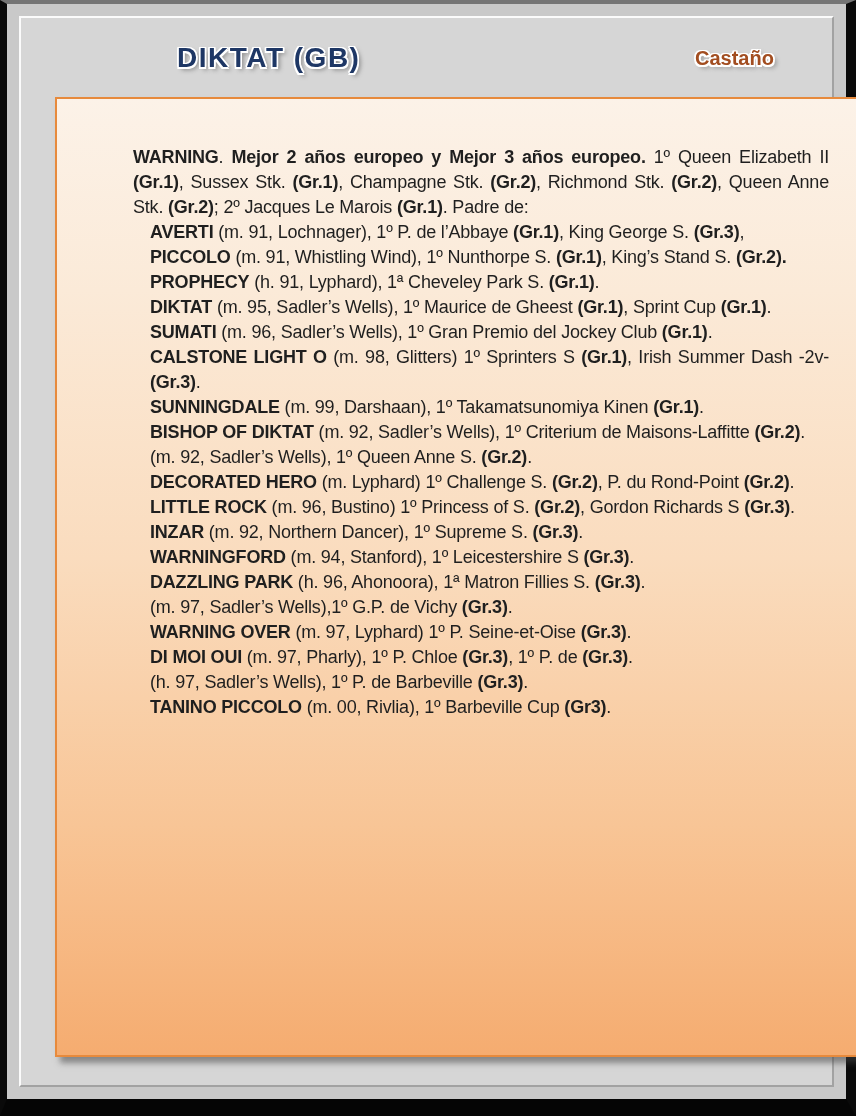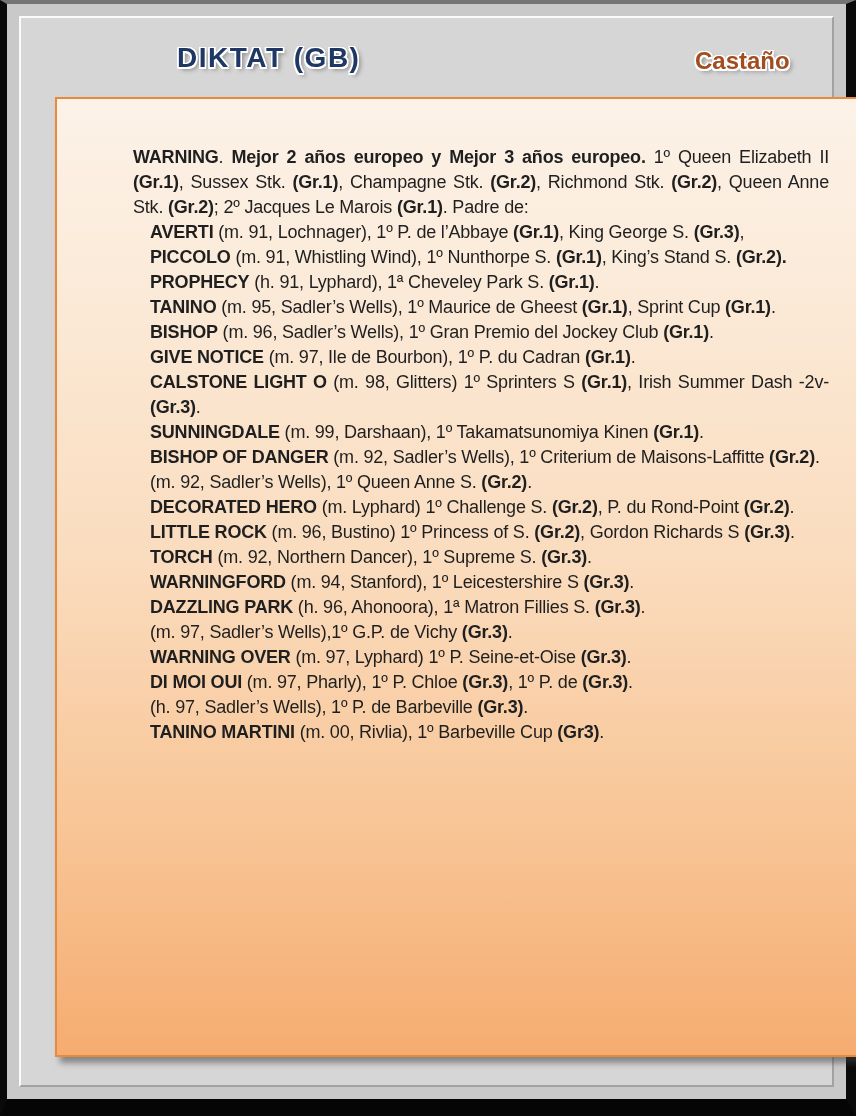--- a/index.html
+++ b/index.html
@@ -35,21 +35,21 @@
     white-space: nowrap;
     text-shadow:
       -1.5px -1.5px 0 #fff, 1.5px -1.5px 0 #fff,
       -1.5px 1.5px 0 #fff, 1.5px 1.5px 0 #fff,
       -1.5px 0 0 #fff, 1.5px 0 0 #fff,
       0 -1.5px 0 #fff, 0 1.5px 0 #fff,
       3px 3px 4px rgba(90,90,90,0.65);
   }
   .hdr.title { left: 160px; top: 38px; font-size: 28px; letter-spacing: 1.5px; color: #1e3765; padding-left: 10px; }
   .hdr.year  { left: 459px; top: 43px; font-size: 24px; color: #a24d20; margin-top: 48px; }
-  .hdr.coat  { left: 688px; top: 43px; font-size: 24px; color: #a24d20; }
+  .hdr.coat  { left: 688px; top: 43px; font-size: 20px; color: #a24d20; }
   .content-box {
     position: absolute;
     left: 48px; top: 93px;
     width: 851px; height: 960px;
     box-sizing: border-box;
     border: 2px solid #e78a3c;
     background: linear-gradient(180deg,
       #fcf2e8 0%, #fbead8 20%, #fadcbe 48%, #f8c596 76%, #f5ac70 100%);
     box-shadow: 5px 6px 6px rgba(70,70,70,0.55);
     padding: 46px 75px 18px 76px;
@@ -77,32 +77,31 @@
   <div class="hdr title">DIKTAT (GB)</div>
   <div class="hdr year">1995</div>
   <div class="hdr coat">Castaño</div>
 
   <div class="content-box">
     <div class="body-text">
         <p class="lead"><span class="b">WARNING</span><span>. </span><span class="b">Mejor 2 años europeo y Mejor 3 años europeo.</span><span> 1º Queen Elizabeth II </span><span class="b">(Gr.1)</span><span>, Sussex Stk. </span><span class="b">(Gr.1)</span><span>, Champagne Stk. </span><span class="b">(Gr.2)</span><span>, Richmond Stk. </span><span class="b">(Gr.2)</span><span>, Queen Anne Stk. </span><span class="b">(Gr.2)</span><span>; 2º Jacques Le Marois </span><span class="b">(Gr.1)</span><span>. Padre de:</span></p>
         <p class="entry"><span class="b">AVERTI</span><span> (m. 91, Lochnager), 1º P. de l’Abbaye </span><span class="b">(Gr.1)</span><span>, King George S. </span><span class="b">(Gr.3)</span><span>,</span></p>
         <p class="entry"><span class="b">PICCOLO</span><span> (m. 91, Whistling Wind), 1º Nunthorpe S. </span><span class="b">(Gr.1)</span><span>, King’s Stand S. </span><span class="b">(Gr.2).</span></p>
         <p class="entry"><span class="b">PROPHECY</span><span> (h. 91, Lyphard), 1ª Cheveley Park S. </span><span class="b">(Gr.1)</span><span>.</span></p>
-        <p class="entry"><span class="b">TANINO</span><span> (m. 95, Sadler’s Wells), 1º Maurice de Gheest </span><span class="b">(Gr.1)</span><span>, Sprint Cup </span><span class="b">(Gr.1)</span><span>.</span></p>
-        <p class="entry"><span class="b">BISHOP</span><span> (m. 96, Sadler’s Wells), 1º Gran Premio del Jockey Club </span><span class="b">(Gr.1)</span><span>.</span></p>
-        <p class="entry"><span class="b">GIVE NOTICE</span><span> (m. 97, Ile de Bourbon), 1º P. du Cadran </span><span class="b">(Gr.1)</span><span>.</span></p>
+        <p class="entry"><span class="b">DIKTAT</span><span> (m. 95, Sadler’s Wells), 1º Maurice de Gheest </span><span class="b">(Gr.1)</span><span>, Sprint Cup </span><span class="b">(Gr.1)</span><span>.</span></p>
+        <p class="entry"><span class="b">SUMATI</span><span> (m. 96, Sadler’s Wells), 1º Gran Premio del Jockey Club </span><span class="b">(Gr.1)</span><span>.</span></p>
         <p class="entry"><span class="b">CALSTONE LIGHT O</span><span> (m. 98, Glitters) 1º Sprinters S </span><span class="b">(Gr.1)</span><span>, Irish Summer Dash -2v- </span><span class="b">(Gr.3)</span><span>.</span></p>
         <p class="entry"><span class="b">SUNNINGDALE</span><span> (m. 99, Darshaan), 1º Takamatsunomiya Kinen </span><span class="b">(Gr.1)</span><span>.</span></p>
-        <p class="entry"><span class="b">BISHOP OF DANGER</span><span> (m. 92, Sadler’s Wells), 1º Criterium de Maisons-Laffitte </span><span class="b">(Gr.2)</span><span>.</span></p>
+        <p class="entry"><span class="b">BISHOP OF DIKTAT</span><span> (m. 92, Sadler’s Wells), 1º Criterium de Maisons-Laffitte </span><span class="b">(Gr.2)</span><span>.</span></p>
         <p class="entry"><span>(m. 92, Sadler’s Wells), 1º Queen Anne S. </span><span class="b">(Gr.2)</span><span>.</span></p>
         <p class="entry"><span class="b">DECORATED HERO</span><span> (m. Lyphard) 1º Challenge S. </span><span class="b">(Gr.2)</span><span>, P. du Rond-Point </span><span class="b">(Gr.2)</span><span>.</span></p>
         <p class="entry"><span class="b">LITTLE ROCK</span><span> (m. 96, Bustino) 1º Princess of S. </span><span class="b">(Gr.2)</span><span>, Gordon Richards S </span><span class="b">(Gr.3)</span><span>.</span></p>
-        <p class="entry"><span class="b">TORCH</span><span> (m. 92, Northern Dancer), 1º Supreme S. </span><span class="b">(Gr.3)</span><span>.</span></p>
+        <p class="entry"><span class="b">INZAR</span><span> (m. 92, Northern Dancer), 1º Supreme S. </span><span class="b">(Gr.3)</span><span>.</span></p>
         <p class="entry"><span class="b">WARNINGFORD</span><span> (m. 94, Stanford), 1º Leicestershire S </span><span class="b">(Gr.3)</span><span>.</span></p>
         <p class="entry"><span class="b">DAZZLING PARK</span><span> (h. 96, Ahonoora), 1ª Matron Fillies S. </span><span class="b">(Gr.3)</span><span>.</span></p>
         <p class="entry"><span>(m. 97, Sadler’s Wells),1º G.P. de Vichy </span><span class="b">(Gr.3)</span><span>.</span></p>
         <p class="entry"><span class="b">WARNING OVER</span><span> (m. 97, Lyphard) 1º P. Seine-et-Oise </span><span class="b">(Gr.3)</span><span>.</span></p>
         <p class="entry"><span class="b">DI MOI OUI</span><span> (m. 97, Pharly), 1º P. Chloe </span><span class="b">(Gr.3)</span><span>, 1º P. de </span><span class="b">(Gr.3)</span><span>.</span></p>
         <p class="entry"><span>(h. 97, Sadler’s Wells), 1º P. de Barbeville </span><span class="b">(Gr.3)</span><span>.</span></p>
-        <p class="entry"><span class="b">TANINO MARTINI</span><span> (m. 00, Rivlia), 1º Barbeville Cup </span><span class="b">(Gr3)</span><span>.</span></p>
+        <p class="entry"><span class="b">TANINO PICCOLO</span><span> (m. 00, Rivlia), 1º Barbeville Cup </span><span class="b">(Gr3)</span><span>.</span></p>
       </div>
   </div>
 </div>
 
 </body></html>

